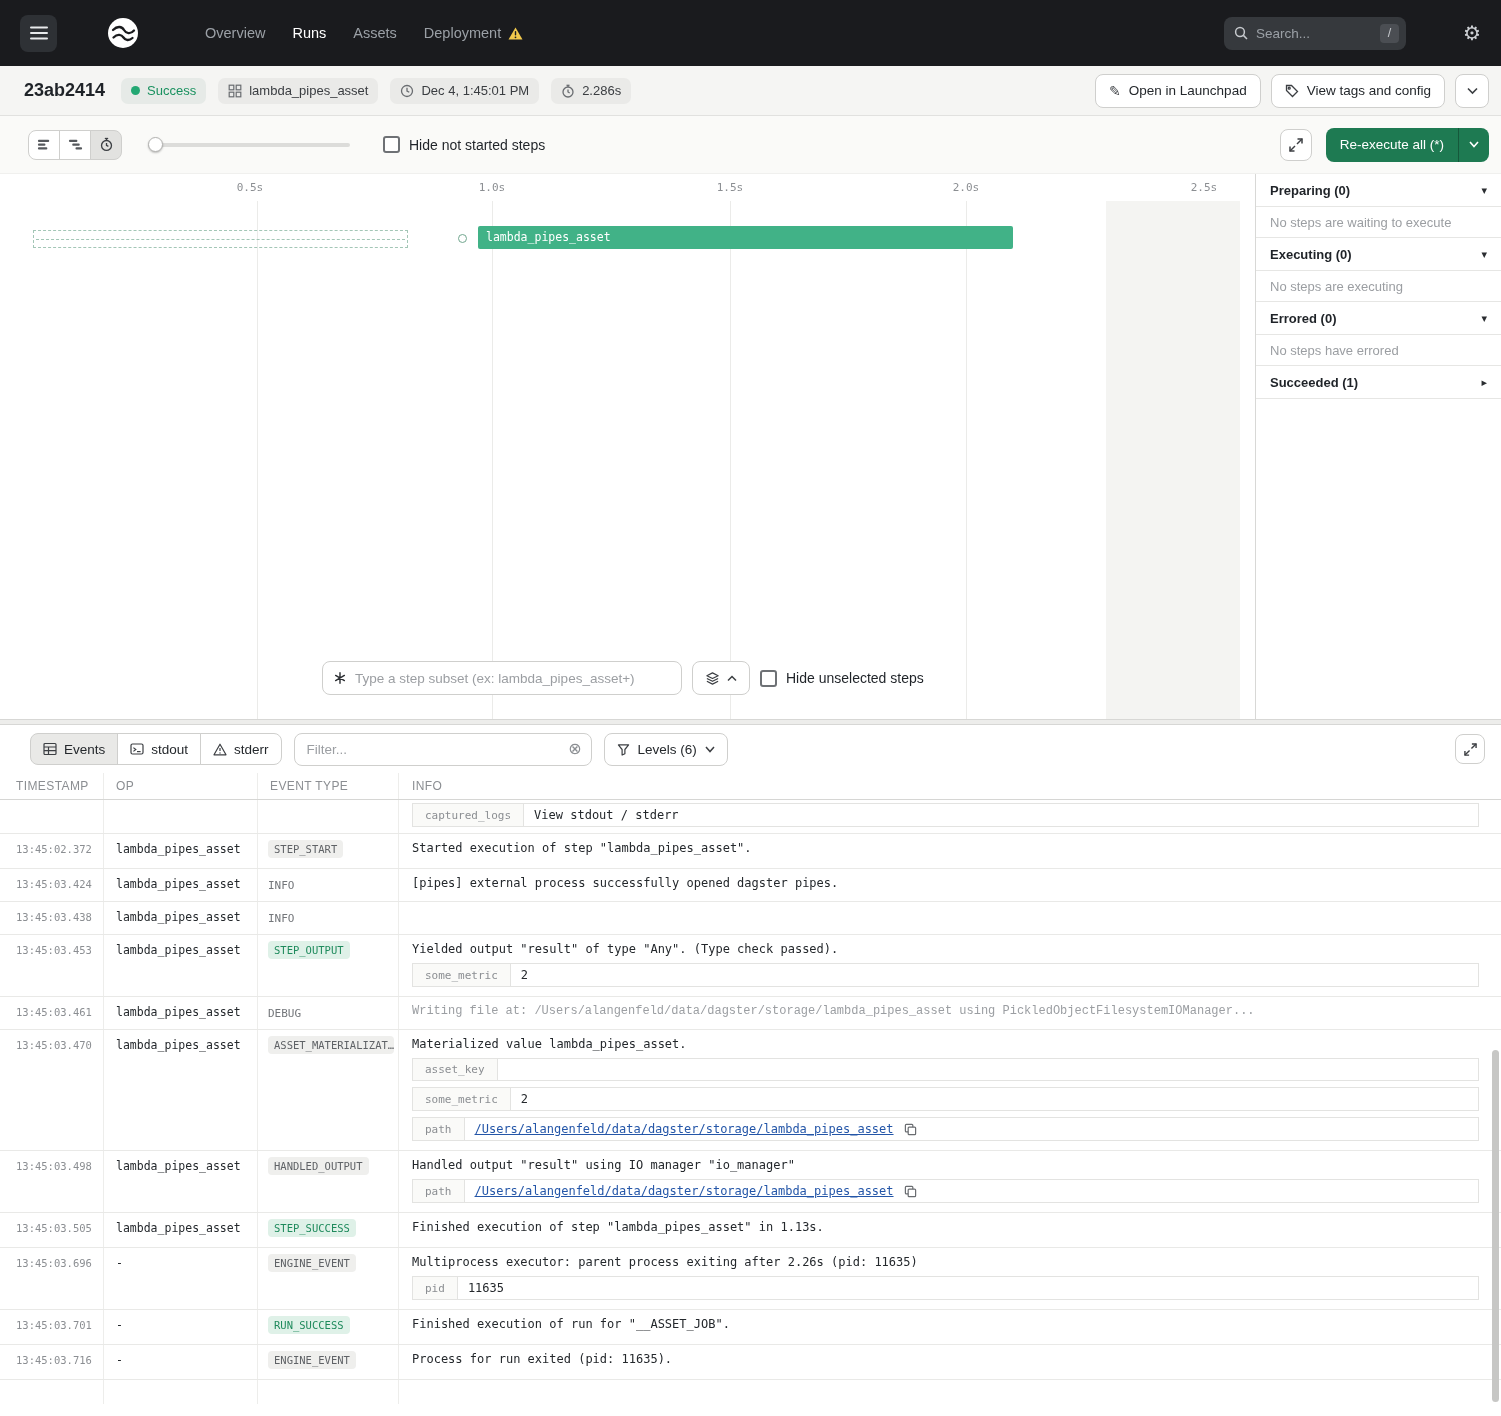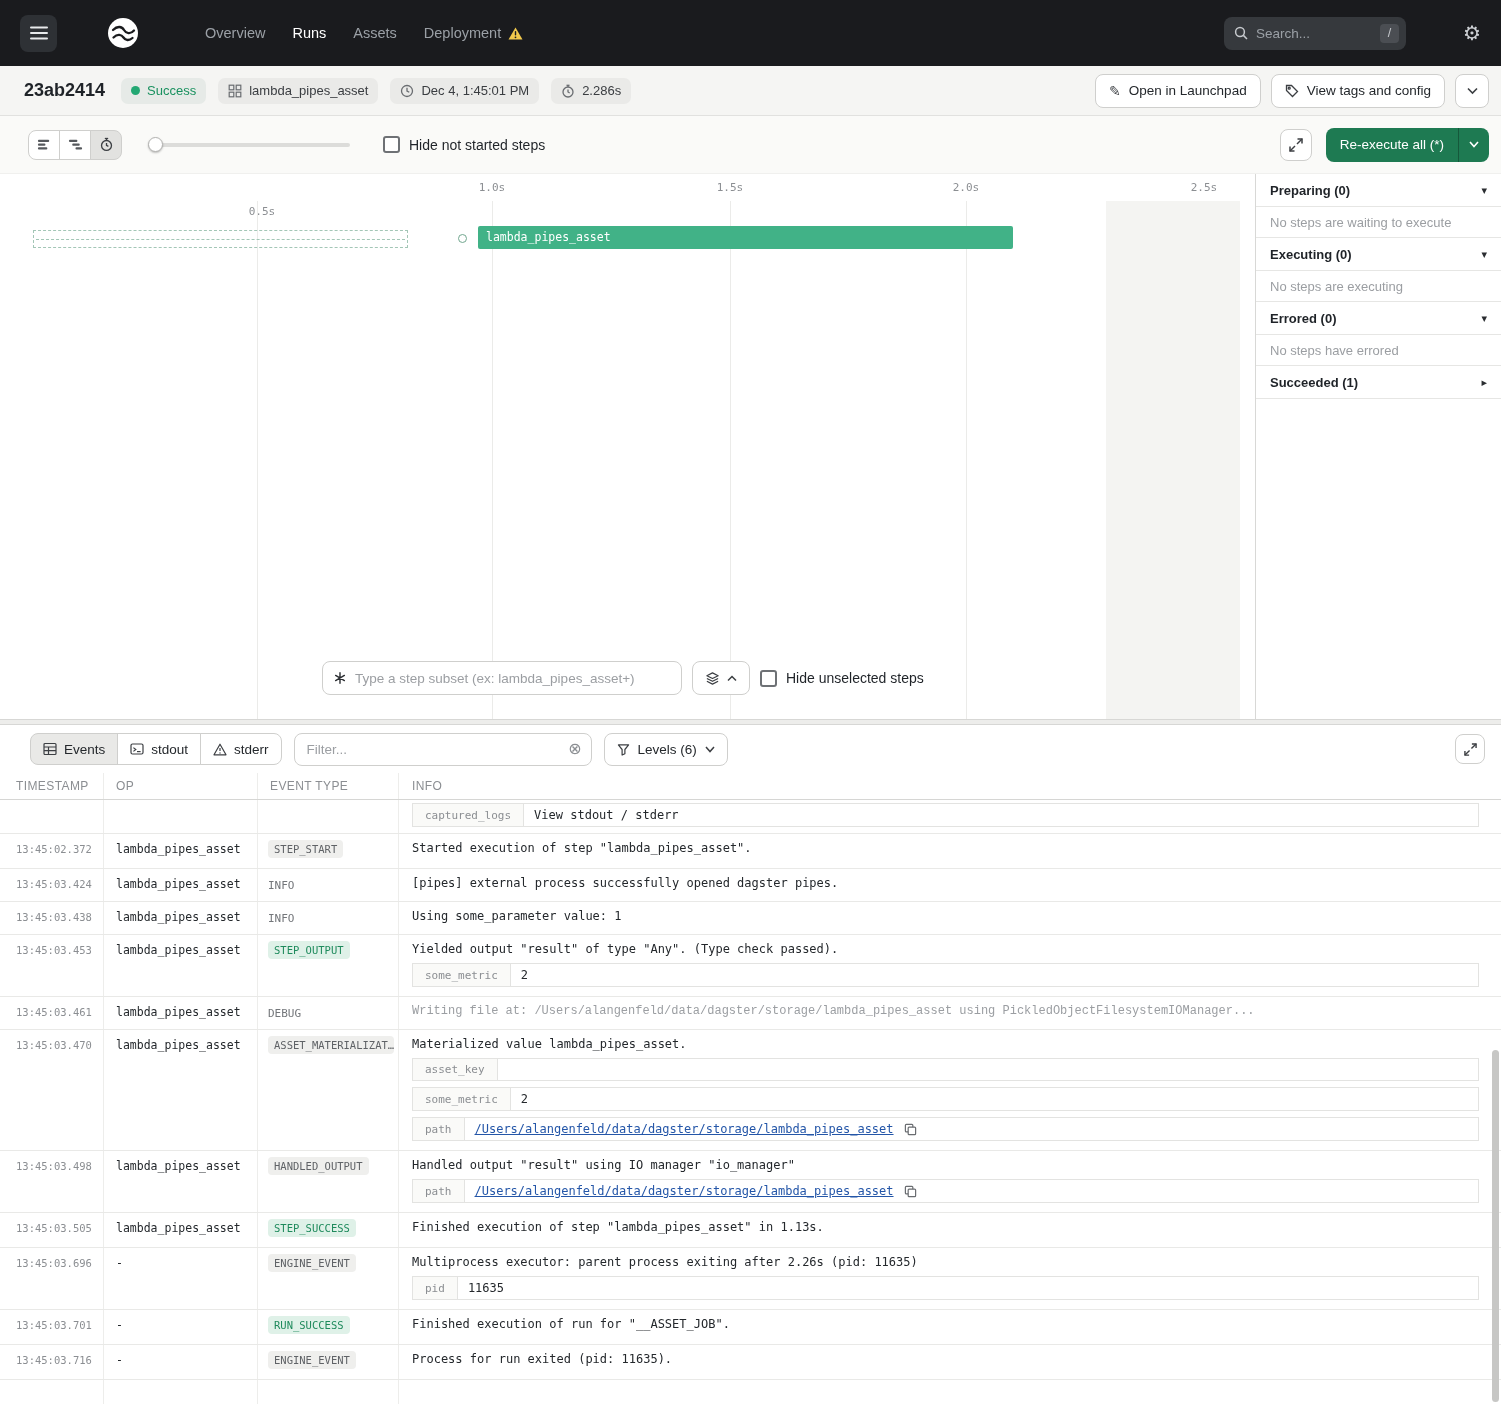--- a/index.html
+++ b/index.html
@@ -256,21 +256,21 @@
             <path d="M1 1 L5 5.5 L9 1"></path>
           </svg>
       </span>
     </div>
   </div>
 </div>
 
 <div class="gantt-wrap">
   <div class="gantt-main">
     <div>
-        <div class="axis-tick" style="left: 262px; margin-top: 24px;">0.5s</div>
+        <div class="axis-tick" style="left: 250px;">0.5s</div>
         <div class="axis-tick" style="left: 492px;">1.0s</div>
         <div class="axis-tick" style="left: 730px;">1.5s</div>
         <div class="axis-tick" style="left: 966px;">2.0s</div>
         <div class="axis-tick" style="left: 1204px;">2.5s</div>
       </div>
     <div>
         <div class="gridline" style="left: 257px;"></div>
         <div class="gridline" style="left: 492px;"></div>
         <div class="gridline" style="left: 730px;"></div>
         <div class="gridline" style="left: 966px;"></div>
@@ -424,23 +424,20 @@
     <div class="cell c-type"><span class="plain-type">INFO</span></div>
     <div class="cell c-info">
           <div class="info-text">[pipes] external process successfully opened dagster pipes.</div>
         </div>
   </div>
 
   <div class="log-row">
     <div class="cell c-ts">13:45:03.438</div>
     <div class="cell c-op">lambda_pipes_asset</div>
     <div class="cell c-type"><span class="plain-type">INFO</span></div>
-    <div class="cell c-info">
-          <div class="info-text">Using some_parameter value: 1</div>
-        </div>
   </div>
 
   <div class="log-row">
     <div class="cell c-ts">13:45:03.453</div>
     <div class="cell c-op">lambda_pipes_asset</div>
     <div class="cell c-type"><span class="badge badge-green">STEP_OUTPUT</span></div>
     <div class="cell c-info">
           <div class="info-text">Yielded output "result" of type "Any". (Type check passed).</div>
           <div class="meta-box">
             <div class="meta-key">some_metric</div>

